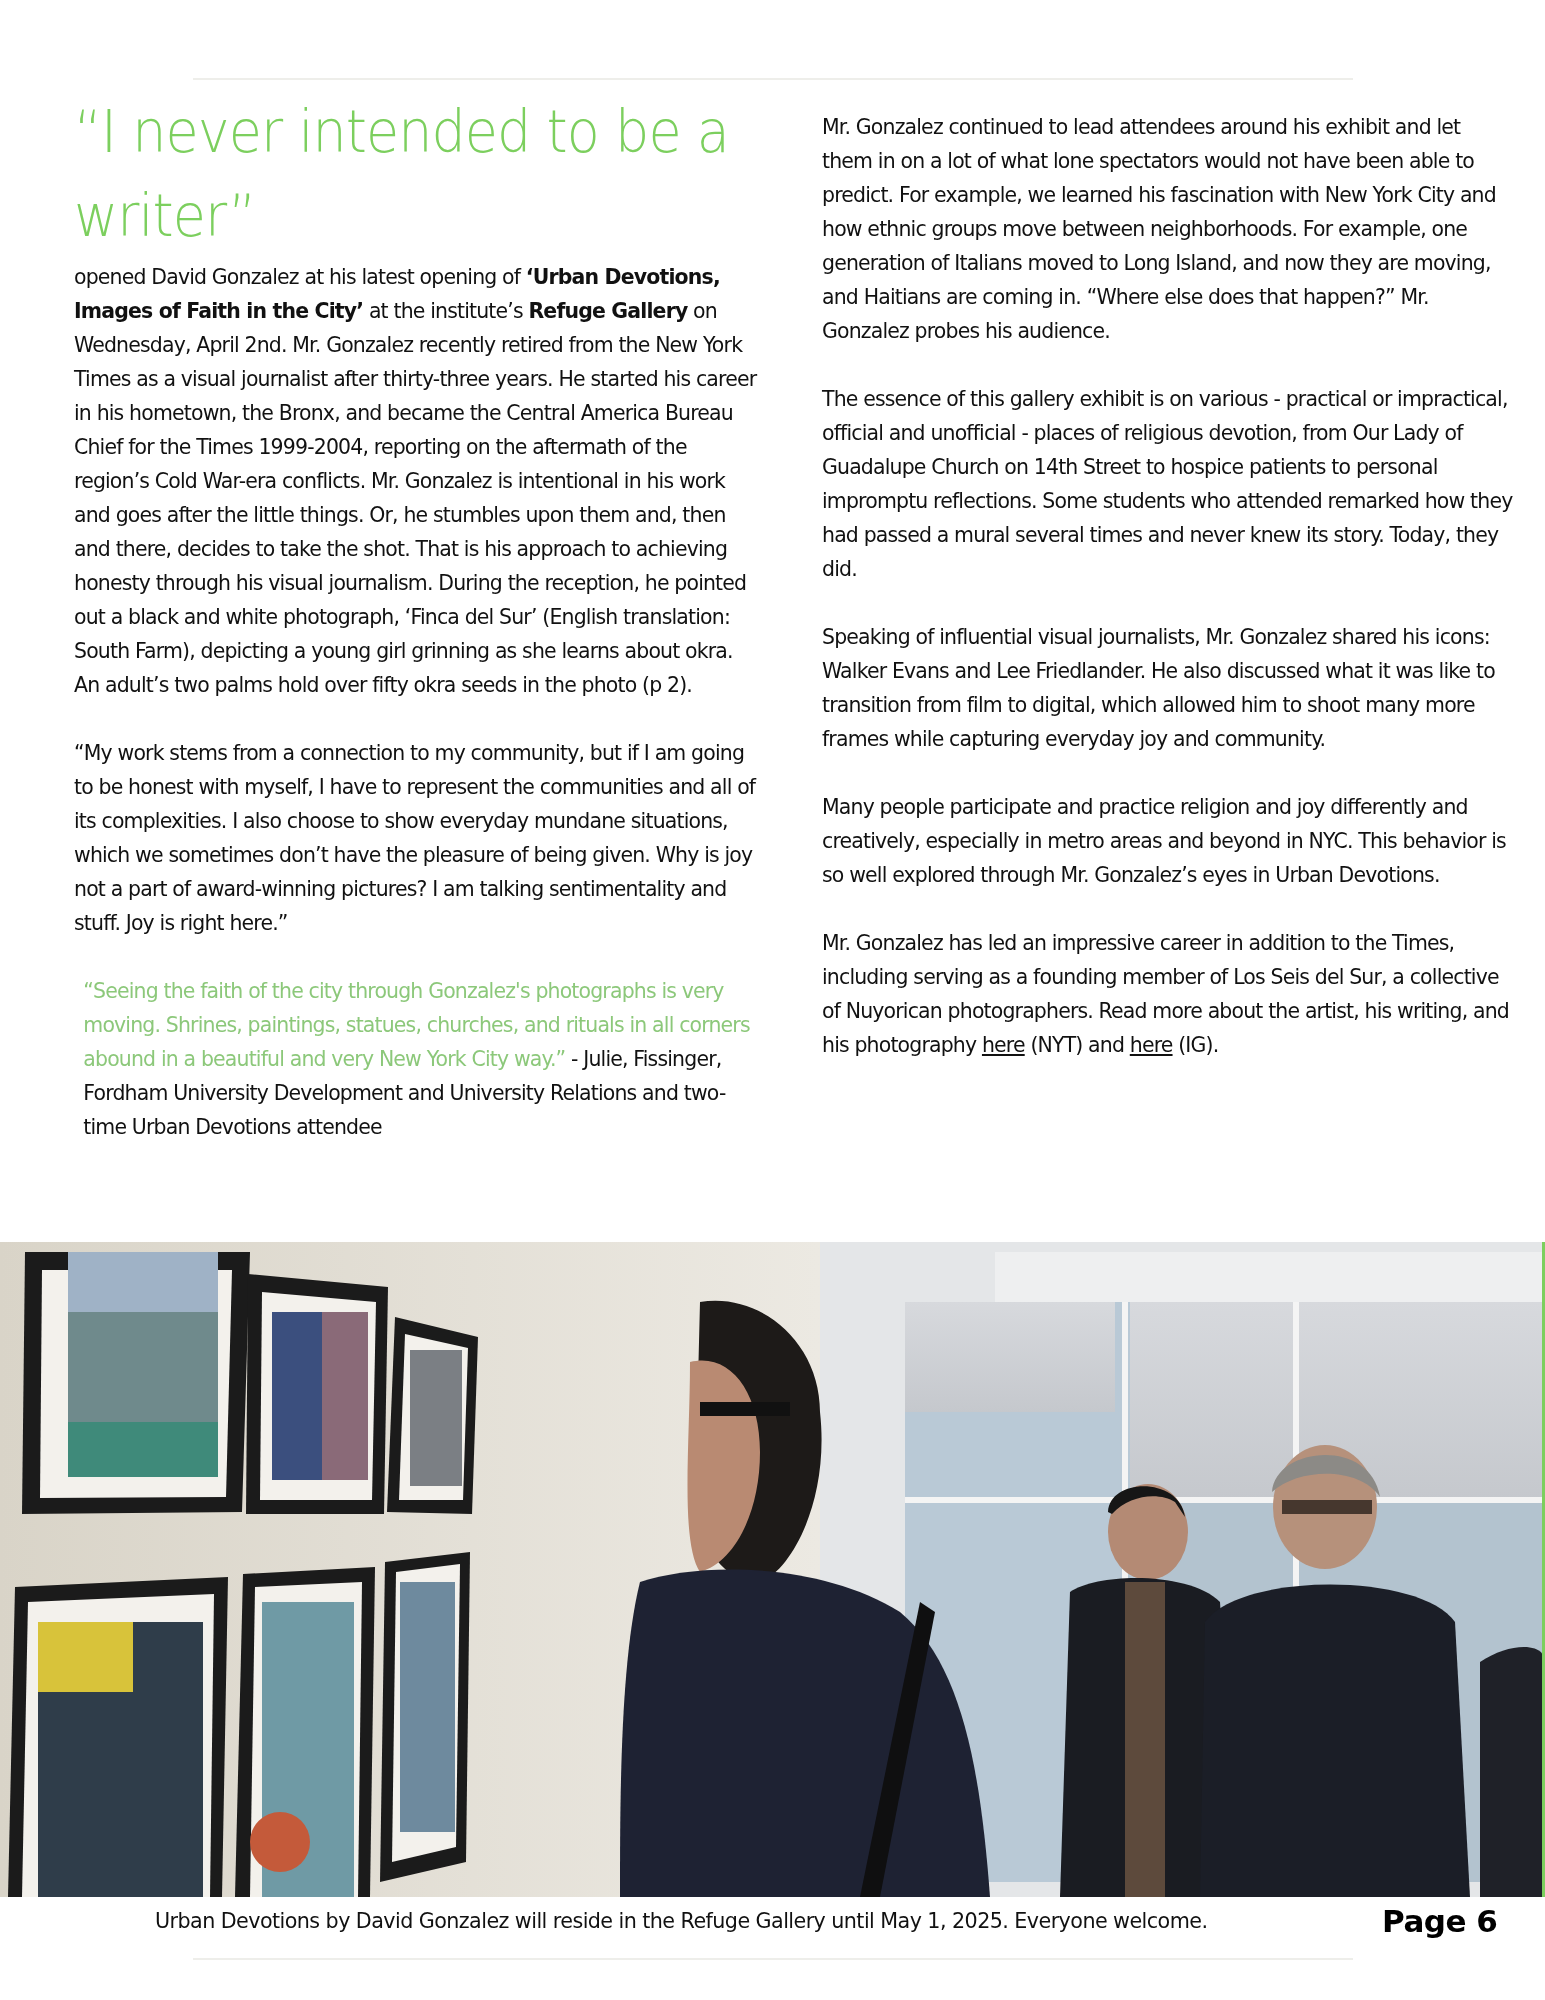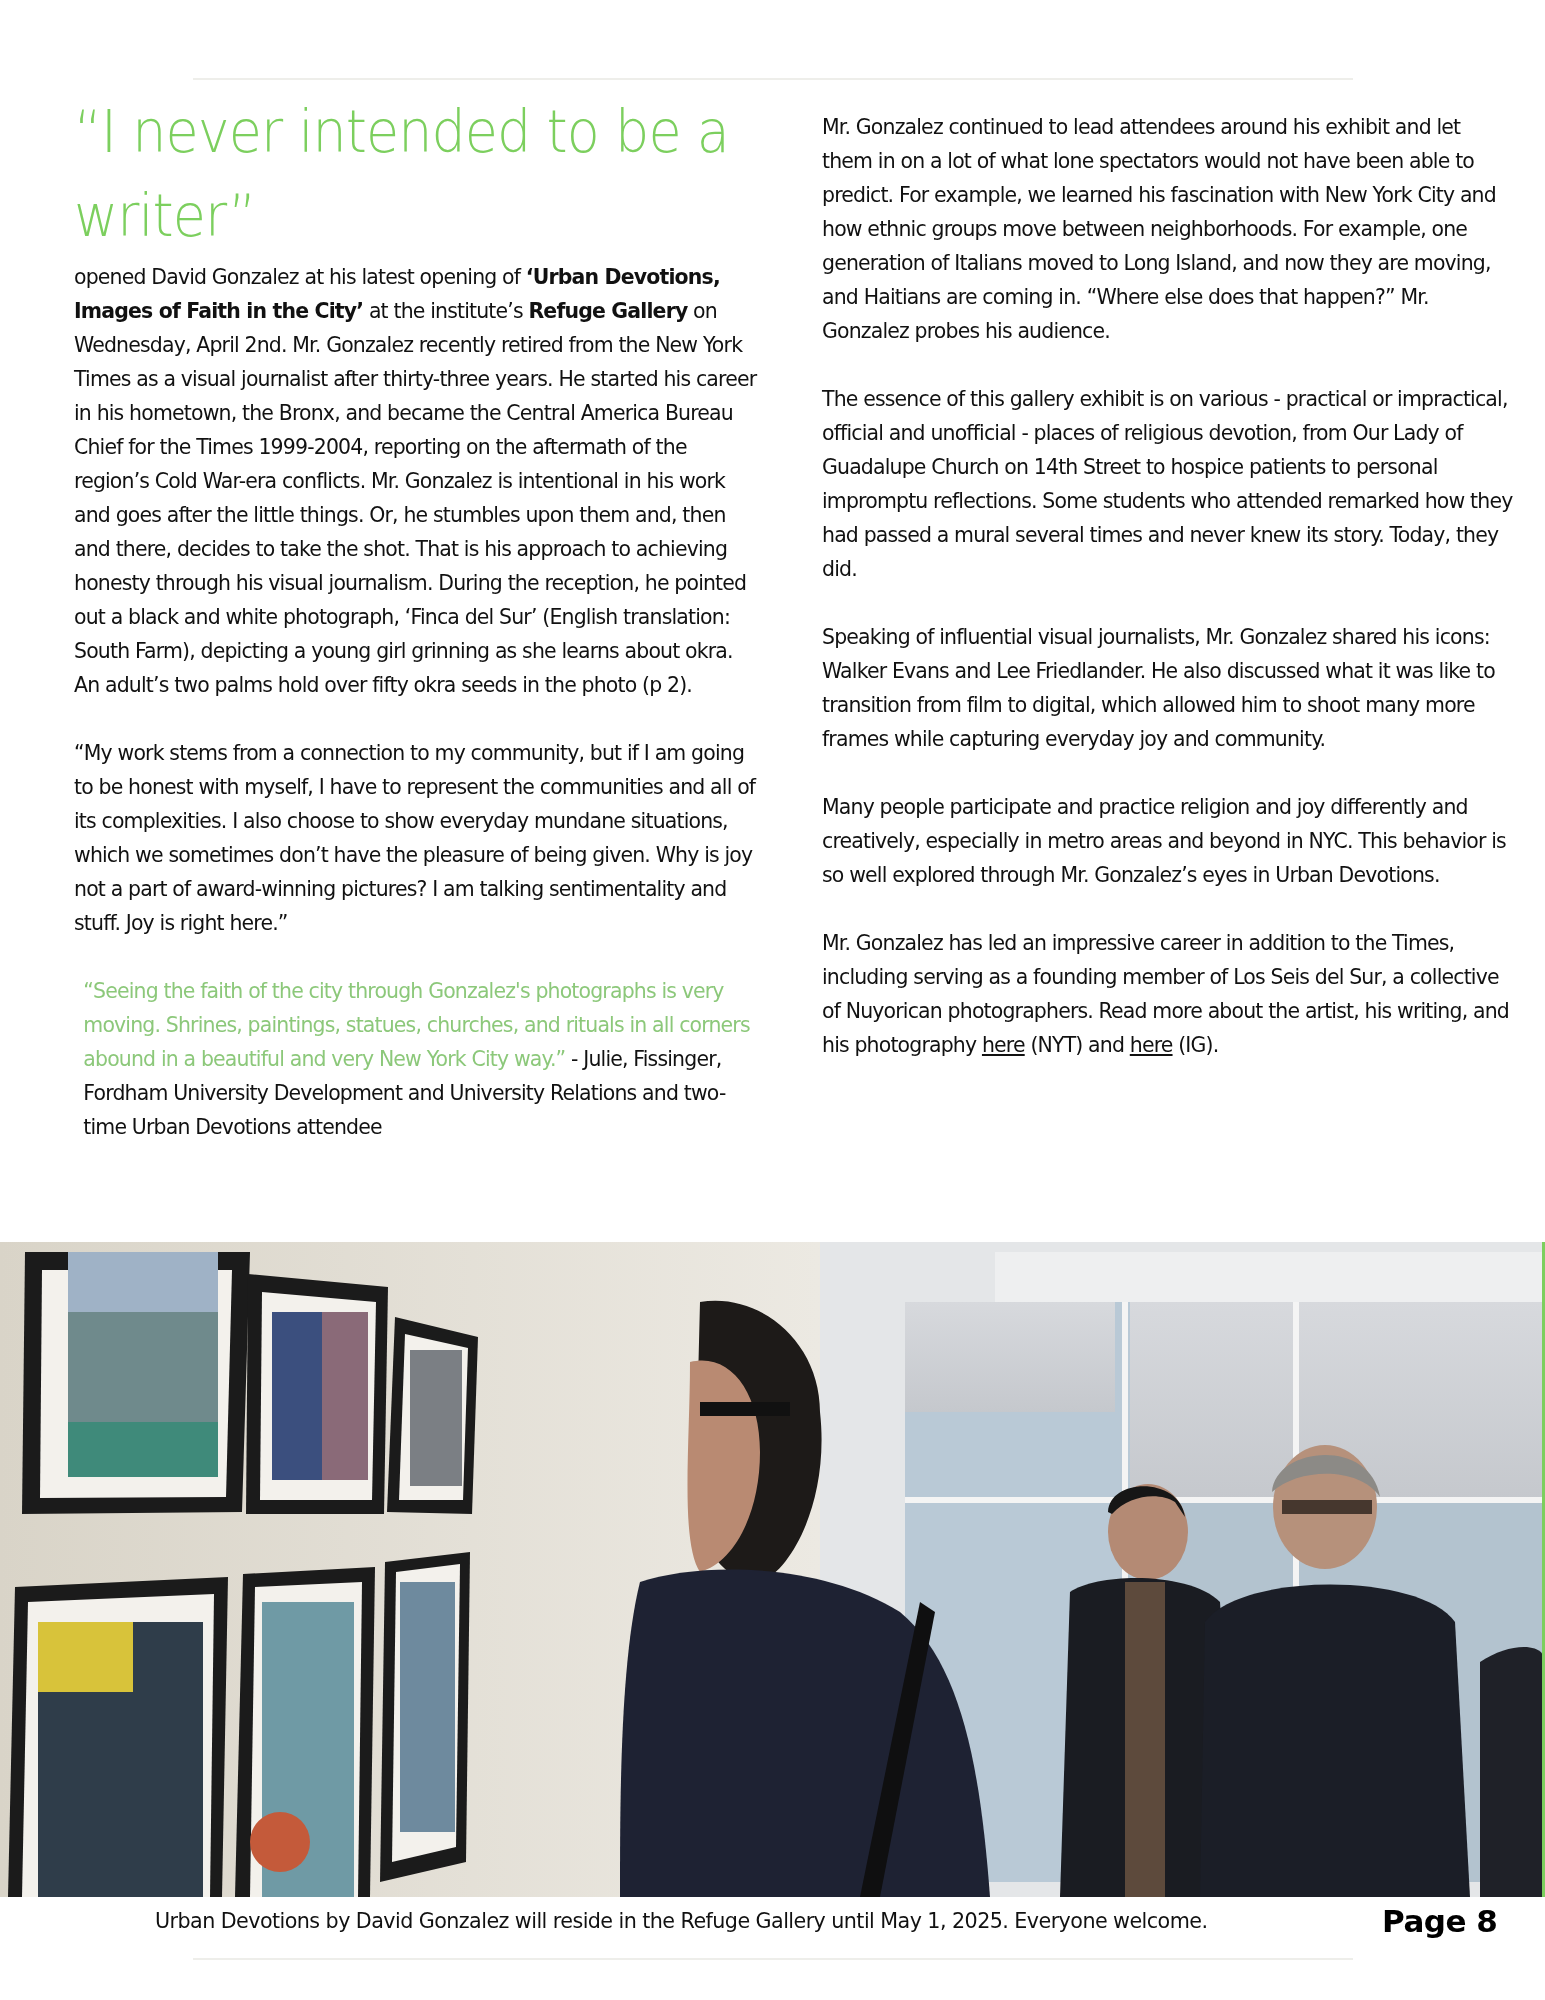--- a/index.html
+++ b/index.html
@@ -137,15 +137,15 @@
       <path d="M1272,250 C1275,205 1370,195 1380,255 C1360,225 1300,225 1272,250 Z" fill="#8c8a86"></path>
       <rect x="1282" y="258" width="90" height="14" fill="#2a211b" opacity="0.8"></rect>
       <path d="M1205,380 C1240,330 1420,330 1455,380 L1470,655 L1200,655 Z" fill="#1b1e27"></path>
     </g>
 
     <path d="M1480,420 C1510,400 1545,400 1545,420 L1545,655 L1480,655 Z" fill="#1f2128"></path>
   </svg>
 </div>
 
 <div class="caption">Urban Devotions by David Gonzalez will reside in the Refuge Gallery until May 1, 2025. Everyone welcome.</div>
-<div class="pagenum">Page 8</div>
+<div class="pagenum">Page 6</div>
 
 <div class="rule bottom"></div>
 
 </body></html>

